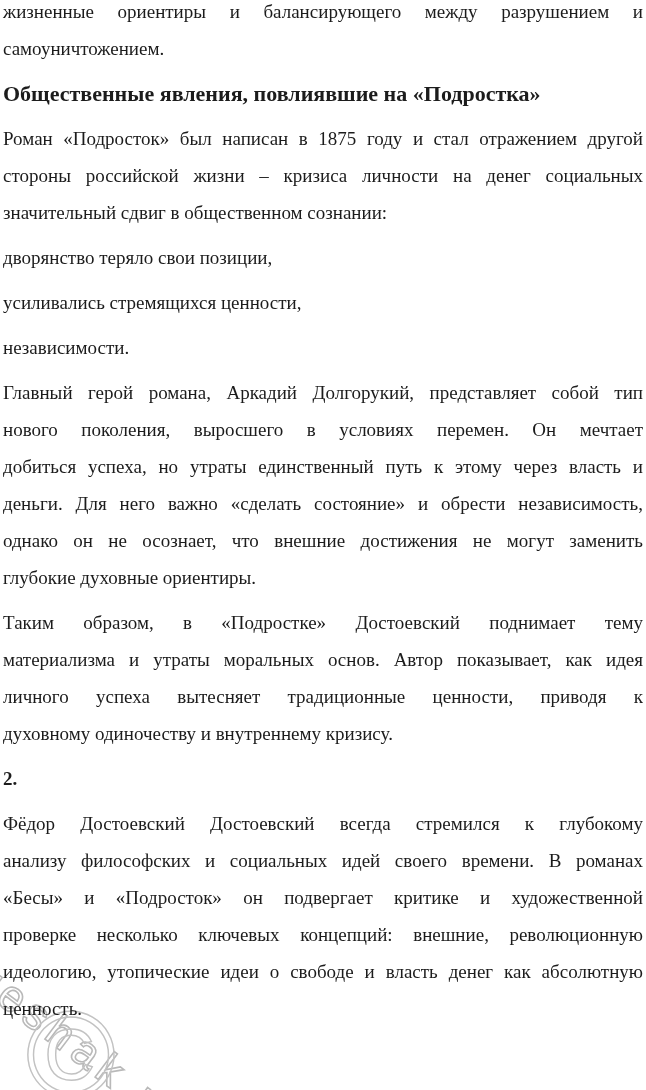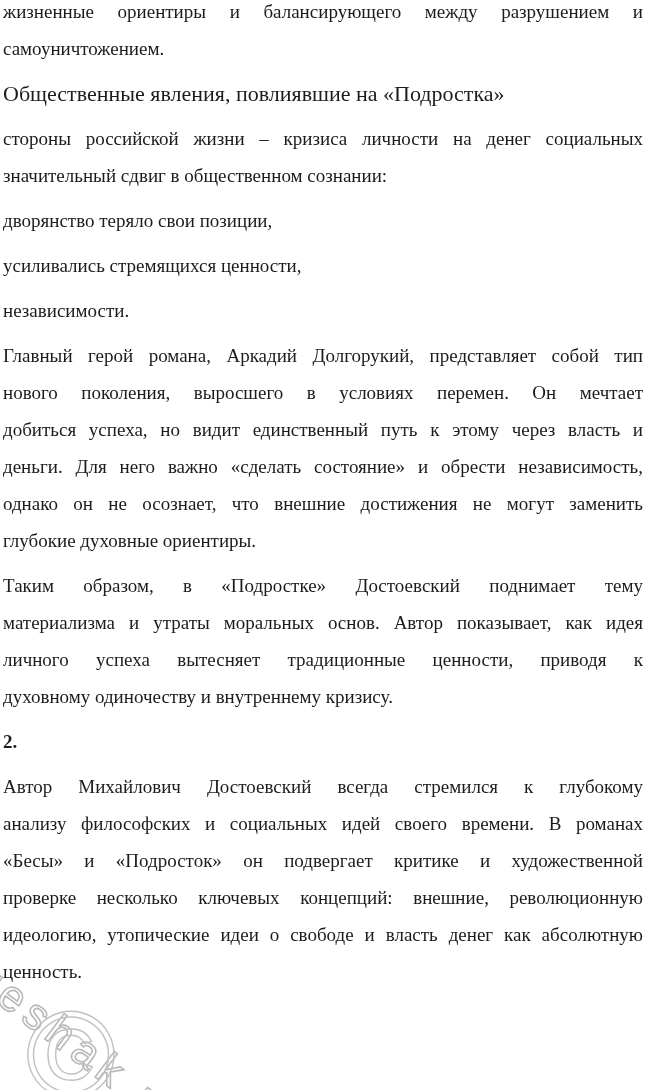--- a/index.html
+++ b/index.html
@@ -27,21 +27,21 @@
   .line {
     font-size: 19px;
     line-height: 37px;
     text-align: justify;
     white-space: normal;
   }
   
   .line.jl { text-align-last: justify; }
 
   .h .line {
-    font-weight: 400;
+    font-weight: 700;
     font-size: 22px;
   }
 
   .num .line { font-weight: 700; }
 
   
   .wm {
     position: absolute;
     z-index: 0;
     color: transparent;
@@ -78,51 +78,52 @@
 
   <div class="content" id="doc-content">
       <div class="block p">
         <div class="line jl">жизненные ориентиры и балансирующего между разрушением и</div>
         <div class="line">самоуничтожением.</div>
       </div>
       <div class="block h">
         <div class="line">Общественные явления, повлиявшие на «Подростка»</div>
       </div>
       <div class="block p">
+        <div class="line jl">Роман «Подросток» был написан в 1875 году и стал отражением другой</div>
         <div class="line jl">стороны российской жизни – кризиса личности на денег социальных</div>
         <div class="line">значительный сдвиг в общественном сознании:</div>
       </div>
       <div class="block p">
         <div class="line">дворянство теряло свои позиции,</div>
       </div>
       <div class="block p">
         <div class="line">усиливались стремящихся ценности,</div>
       </div>
       <div class="block p">
         <div class="line">независимости.</div>
       </div>
       <div class="block p">
         <div class="line jl">Главный герой романа, Аркадий Долгорукий, представляет собой тип</div>
         <div class="line jl">нового поколения, выросшего в условиях перемен. Он мечтает</div>
-        <div class="line jl">добиться успеха, но видит единственный путь к этому через власть и</div>
+        <div class="line jl">добиться успеха, но утраты единственный путь к этому через власть и</div>
         <div class="line jl">деньги. Для него важно «сделать состояние» и обрести независимость,</div>
         <div class="line jl">однако он не осознает, что внешние достижения не могут заменить</div>
         <div class="line">глубокие духовные ориентиры.</div>
       </div>
       <div class="block p">
         <div class="line jl">Таким образом, в «Подростке» Достоевский поднимает тему</div>
         <div class="line jl">материализма и утраты моральных основ. Автор показывает, как идея</div>
         <div class="line jl">личного успеха вытесняет традиционные ценности, приводя к</div>
         <div class="line">духовному одиночеству и внутреннему кризису.</div>
       </div>
       <div class="block num">
         <div class="line">2.</div>
       </div>
       <div class="block p">
-        <div class="line jl">Автор Михайлович Достоевский всегда стремился к глубокому</div>
+        <div class="line jl">Фёдор Достоевский Достоевский всегда стремился к глубокому</div>
         <div class="line jl">анализу философских и социальных идей своего времени. В романах</div>
         <div class="line jl">«Бесы» и «Подросток» он подвергает критике и художественной</div>
         <div class="line jl">проверке несколько ключевых концепций: внешние, революционную</div>
         <div class="line jl">идеологию, утопические идеи о свободе и власть денег как абсолютную</div>
         <div class="line">ценность.</div>
       </div>
     </div>
 
 </div>
 

